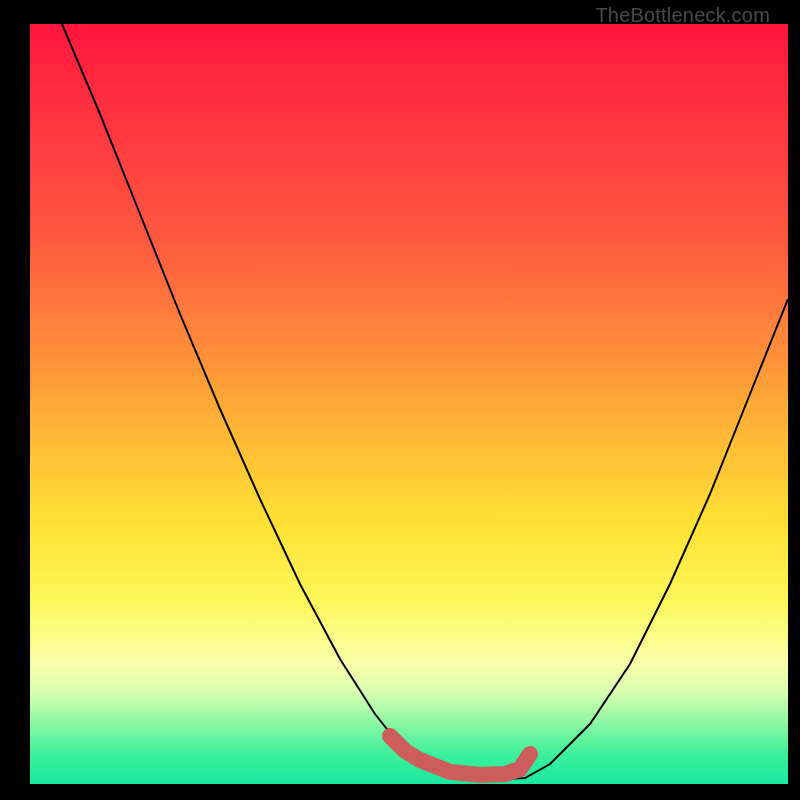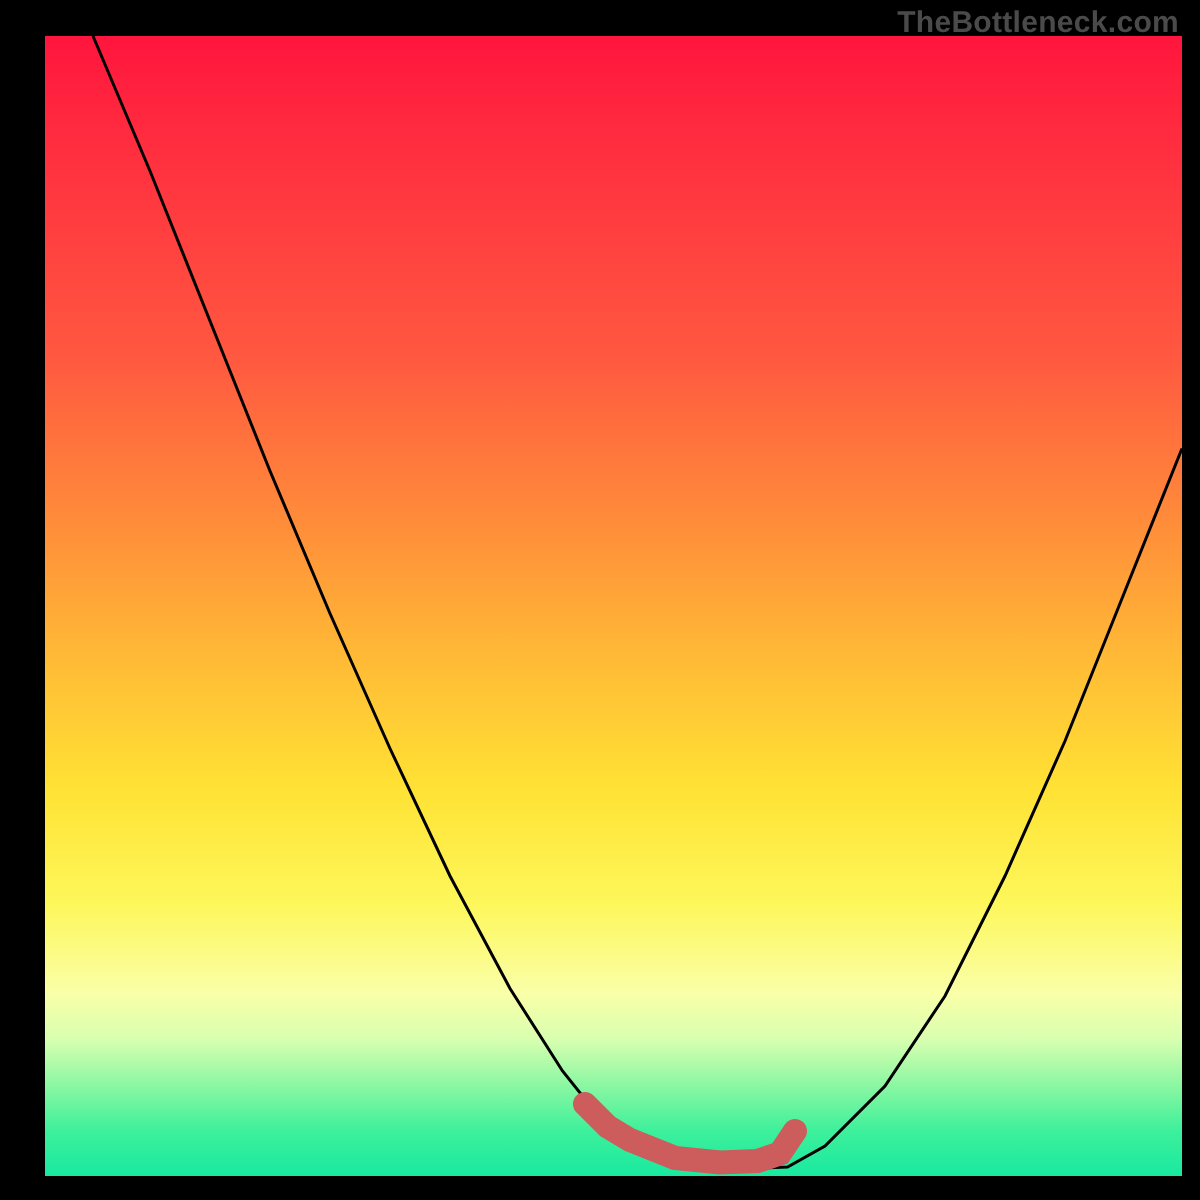--- a/index.html
+++ b/index.html
@@ -38,24 +38,24 @@
       #faffa8 84%,
       #d8ffb0 88%,
       #8cf7a2 92%,
       #3ef09b 96%,
       #18e9a0 100%
     );
   }
   .attribution {
     position: absolute;
     top: 4px;
-    right: 14px;
+    right: 30px;
     color: #4a4a4a;
     font-size: 20px;
-    font-weight: 700;
+    font-weight: 400;
     letter-spacing: 0.2px;
   }
   svg.curve {
     position: absolute;
     left: 0;
     top: 0;
     width: 758px;
     height: 760px;
     overflow: visible;
   }

